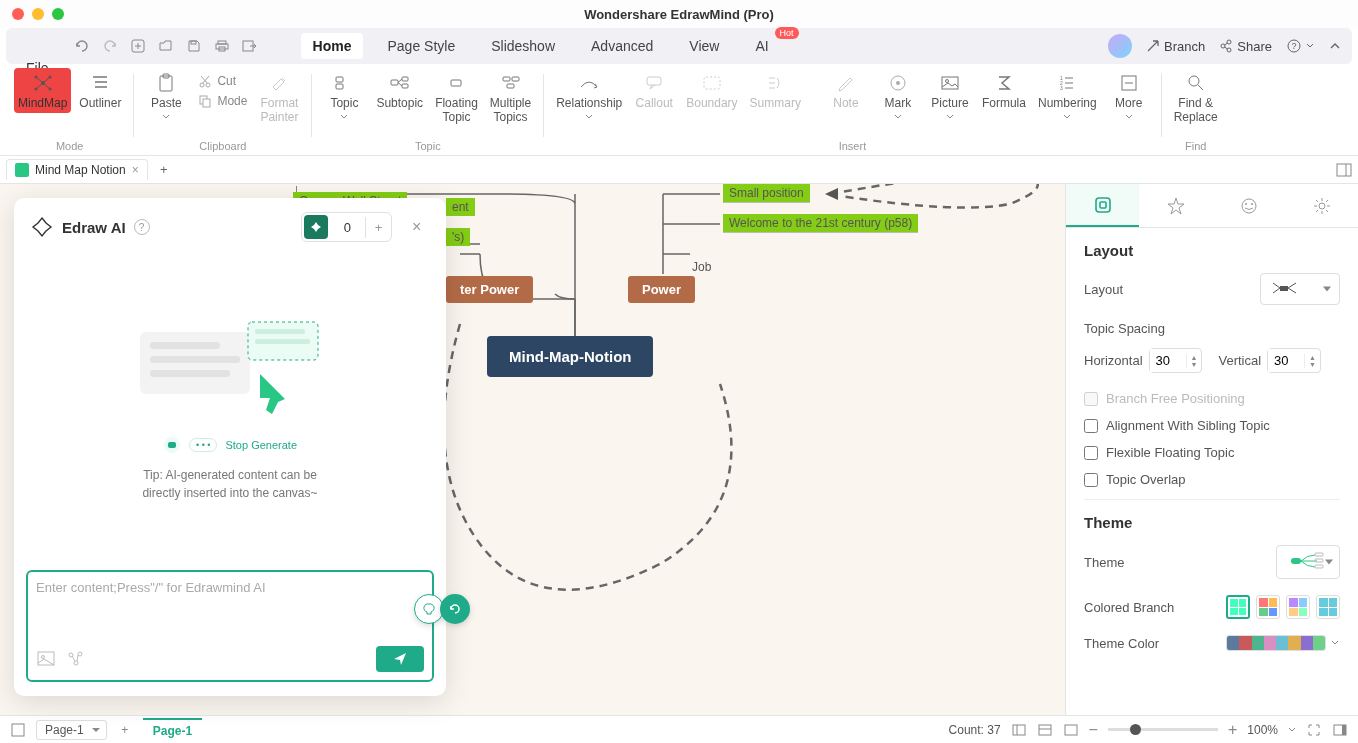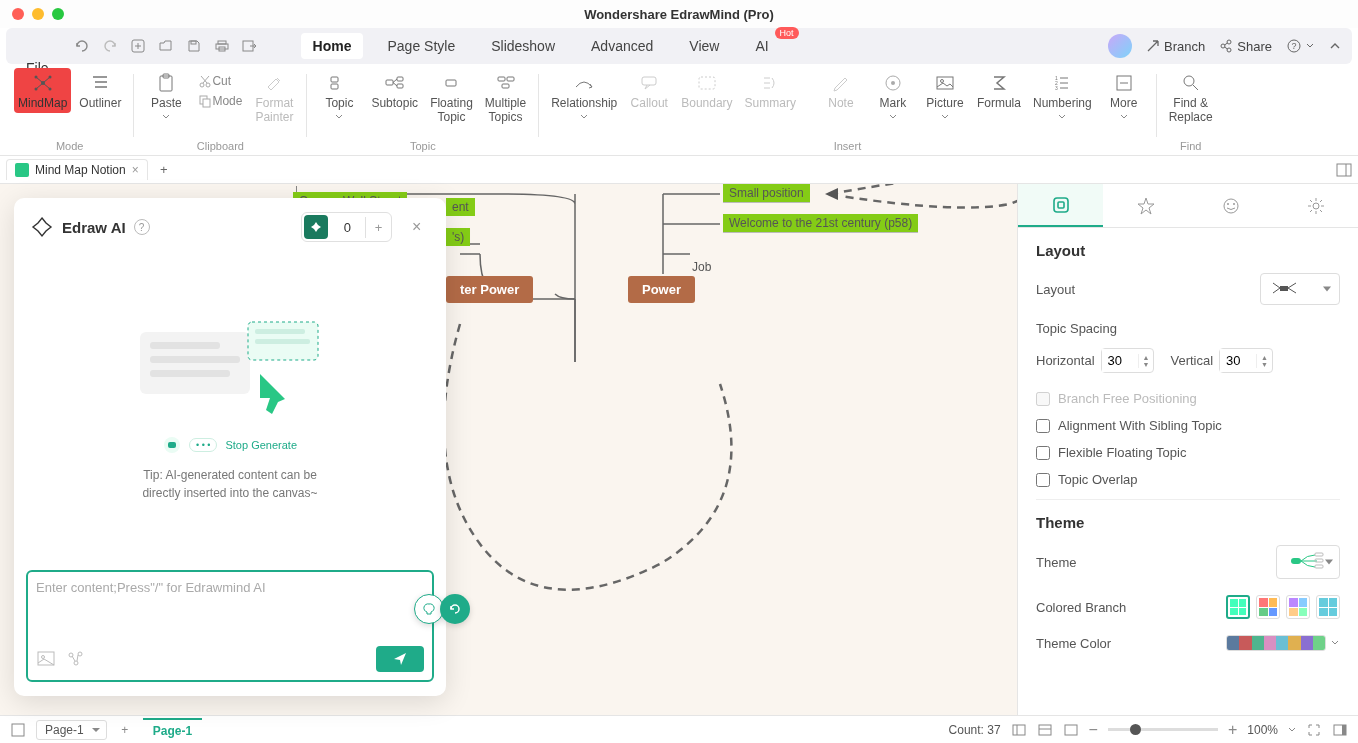--- a/index.html
+++ b/index.html
@@ -33,21 +33,21 @@
 .rgroup { display: flex; flex-direction: column; align-items: center; padding: 0 8px; position: relative; }
 .rgroup-items { display: flex; gap: 4px; align-items: flex-start; }
 .rbtn { display: flex; flex-direction: column; align-items: center; justify-content: flex-start; padding: 4px 4px 2px; min-width: 48px; gap: 3px; cursor: pointer; color: #555; font-size: 12px; border-radius: 4px; }
 .rbtn.disabled { color: #bbb; }
 .rbtn.selected { background: #ef4444; color: #333; }
 .rbtn .ricon { width: 22px; height: 22px; display: flex; align-items: center; justify-content: center; }
 .rbtn .rlabel { text-align: center; line-height: 1.15; }
 .rgroup-label { font-size: 11px; color: #999; margin-top: auto; padding-bottom: 3px; }
 .rdivider { width: 1px; background: #e5e5e5; margin: 6px 0 18px; }
 .rsmall { display: flex; flex-direction: column; gap: 2px; padding-top: 4px; }
-.rsmall-item { display: flex; align-items: center; color: #888; font-size: 12px; padding: 2px 4px; }
+.rsmall-item { display: flex; align-items: center; gap: 5px; color: #888; font-size: 12px; padding: 2px 4px; }
 
 
 .tabstrip { height: 28px; display: flex; align-items: center; border-bottom: 1px solid #e5e5e5; padding: 0 6px; gap: 6px; }
 .doc-tab { display: flex; align-items: center; gap: 6px; background: #fff; border: 1px solid #e5e5e5; border-bottom: none; padding: 3px 8px; border-radius: 4px 4px 0 0; font-size: 12px; }
 .doc-tab .ticon { width: 14px; height: 14px; background: #29c785; border-radius: 2px; }
 .add-tab { width: 20px; height: 20px; display: flex; align-items: center; justify-content: center; color: #666; }
 
 
 .main { display: flex; height: 531px; }
 .canvas-wrap { flex: 1; background: #faf5ef; position: relative; overflow: hidden; }
@@ -78,21 +78,21 @@
 .ai-textarea::placeholder { color: #aaa; }
 .ai-input-foot { display: flex; align-items: center; gap: 10px; }
 .ai-foot-icon { width: 20px; height: 20px; color: #aaa; }
 .ai-send { margin-left: auto; width: 48px; height: 26px; background: #1fab89; border-radius: 4px; display: flex; align-items: center; justify-content: center; }
 .float-btns { position: absolute; right: -38px; bottom: 56px; display: flex; gap: -4px; }
 .fbtn { width: 30px; height: 30px; border-radius: 50%; display: flex; align-items: center; justify-content: center; box-shadow: 0 2px 6px rgba(0,0,0,0.15); }
 .fbtn1 { background: #fff; color: #1fab89; border: 1px solid #1fab89; }
 .fbtn2 { background: #1fab89; color: #fff; margin-left: -4px; }
 
 
-.rpanel { width: 341px; border-left: 1px solid #e5e5e5; display: flex; flex-direction: column; background: #fff; }
+.rpanel { width: 293px; border-left: 1px solid #e5e5e5; display: flex; flex-direction: column; background: #fff; }
 .rpanel-tabs { height: 44px; display: flex; border-bottom: 1px solid #e5e5e5; }
 .rtab { flex: 1; display: flex; align-items: center; justify-content: center; color: #888; cursor: pointer; }
 .rtab.active { color: #1fab89; border-bottom: 2px solid #1fab89; background: #f1fbf7; }
 .rpanel-body { padding: 14px 18px; overflow-y: auto; }
 .rsection-title { font-size: 15px; font-weight: 600; margin-bottom: 14px; color: #333; }
 .rfield { display: flex; align-items: center; justify-content: space-between; margin-bottom: 16px; font-size: 13px; color: #555; }
 .rselect { border: 1px solid #ddd; border-radius: 4px; padding: 6px 28px 6px 10px; position: relative; min-width: 80px; background: #fff; }
 .rselect::after { content: ""; position: absolute; right: 8px; top: 50%; width: 0; height: 0; border-left: 4px solid transparent; border-right: 4px solid transparent; border-top: 5px solid #888; transform: translateY(-50%); }
 .rsubtitle { font-size: 13px; color: #555; margin-bottom: 12px; }
 .spin-input { display: flex; align-items: center; border: 1px solid #ddd; border-radius: 4px; }
@@ -507,20 +507,21 @@
       <path class="dash-path" d="M830 10 Q1000 -20 1020 -10 Q1060 0 1010 20 Q960 30 840 12"></path>
       <path d="M825 10 L838 4 L838 16 Z" fill="#555"></path>
     </svg>
 
     <div class="canvas-el" style="left:295px;top:0px;font-size:11px;color:#777">|</div>
     <div class="canvas-el node-text" style="left:293px;top:8px">Occupy Wall Street</div>
     <div class="canvas-el node-text" style="left:446px;top:14px;border:none">ent</div>
     <div class="canvas-el node-text" style="left:446px;top:44px;border:none">'s)</div>
     <div class="canvas-el node-box" style="left:446px;top:92px">ter Power</div>
     <div class="canvas-el node-box" style="left:628px;top:92px">Power</div>
+    <div class="canvas-el node-blue" style="left:487px;top:152px">Mind-Map-Notion</div>
     <div class="canvas-el node-text" style="left:723px;top:0px">Small position</div>
     <div class="canvas-el node-text" style="left:723px;top:30px">Welcome to the 21st century (p58)</div>
     <div class="canvas-el" style="left:692px;top:76px;font-size:12px;color:#555">Job</div>
   </div>
 
   <div class="rpanel">
     <div class="rpanel-tabs">
       <div class="rtab active">
           <svg width="20" height="20" viewBox="0 0 20 20">
             <rect x="3" y="3" width="14" height="14" rx="3" stroke="#1fab89" fill="none" stroke-width="1.6"></rect>

